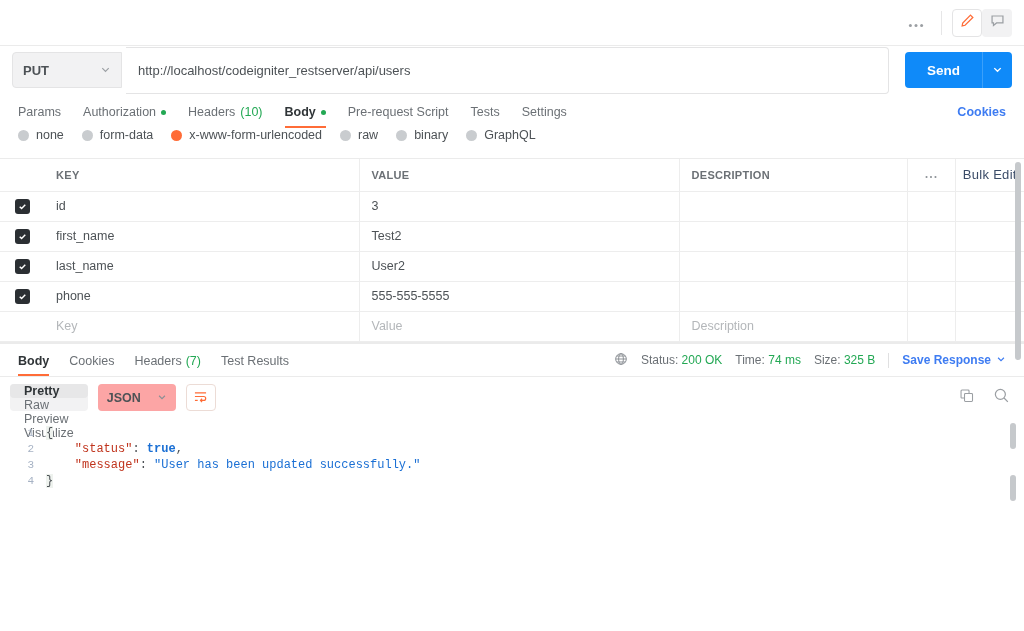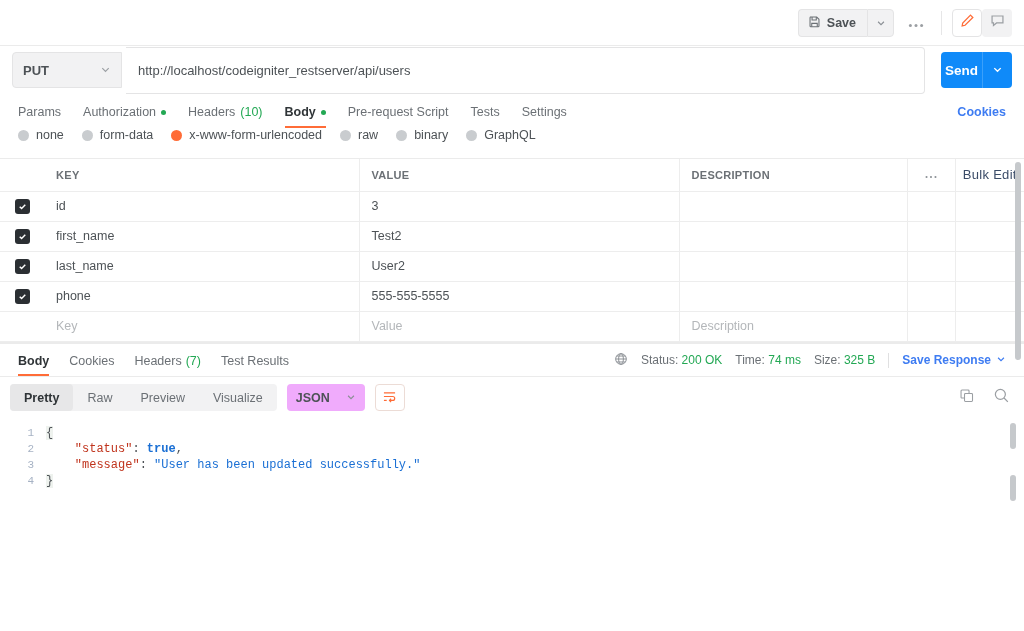--- a/index.html
+++ b/index.html
@@ -76,21 +76,21 @@
     border: 1px solid #e4e4e5; border-left: none;
     border-radius: 0 4px 4px 0;
     padding: 0 12px;
     font-size: 13px; color: #4d5256;
     font-family: "Liberation Sans", sans-serif;
     background: #fff;
     outline: none;
   }
   .send-group { display: flex; margin-left: 12px; }
   .send-btn {
-    height: 36px; padding: 0 4px;
+    height: 36px; padding: 0 22px;
     background: #0f8af9; color: #fff;
     border: none; border-radius: 4px 0 0 4px;
     font-size: 13.5px; font-weight: bold;
     font-family: "Liberation Sans", sans-serif;
     cursor: pointer;
   }
   .send-caret {
     height: 36px; width: 30px;
     background: #0f8af9;
     border-left: 1px solid #3ba0fa;
@@ -189,31 +189,31 @@
   .meta-item { color: #6b7075; }
   .meta-item b { color: #23a854; font-weight: normal; }
   .meta-div { width: 1px; height: 15px; background: #e0e0e1; }
   .save-resp { color: #3e7cf2; font-weight: bold; font-size: 12px; display: flex; align-items: center; gap: 5px; cursor: pointer; }
 
   
   .resp-toolbar {
     height: 42px; display: flex; align-items: center;
     padding: 0 14px 0 10px;
   }
-  .seg { display: flex; background: #f2f2f3; border-radius: 4px; height: 27px; }
+  .seg { display: flex; background: #f2f2f3; border-radius: 4px; height: 27px; flex-direction: column; }
   .seg-item {
     padding: 0 14px; height: 27px;
     display: flex; align-items: center;
     font-size: 12.5px; color: #6b7075; cursor: pointer;
     border-radius: 4px;
   }
   .seg-item.active { background: #e7e7e8; color: #2f3437; font-weight: bold; }
   .fmt-select {
     margin-left: 10px; height: 27px;
-    background: #f0abfc; border-radius: 4px;
+    background: #fca5a5; border-radius: 4px;
     display: flex; align-items: center; gap: 16px;
     padding: 0 9px; font-size: 12.5px; color: #4d5256;
     font-weight: bold; cursor: pointer;
   }
   .wrap-btn {
     margin-left: 10px; width: 30px; height: 27px;
     border: 1px solid #ecdcd6; border-radius: 4px;
     display: flex; align-items: center; justify-content: center;
     cursor: pointer;
   }
@@ -244,39 +244,20 @@
     position: absolute; right: 8px; top: 56px;
     width: 6px; height: 26px; background: #c6c9cc; border-radius: 3px;
   }
 </style>
 </head>
 <body>
 
 <div class="header">
 
   <div class="header-right">
-    <div class="save-group">
-      <div class="save-btn">
-        <span>
-          <svg width="13" height="13" viewBox="0 0 16 16" fill="none" stroke="#6b7075" stroke-width="1.3">
-            <path d="M2.5 2.5h8.2L13.5 5.3v8.2a1 1 0 01-1 1h-9a1 1 0 01-1-1v-10a1 1 0 011-1z"></path>
-            <path d="M5 2.5v3.6h5.2V2.5"></path>
-              <path d="M4.6 14.5v-4.2h6.8v4.2"></path>
-          </svg>
-        </span>
-        <span>Save</span>
-      </div>
-      <div class="save-caret">
-        <span>
-          <svg width="10" height="10" viewBox="0 0 12 12" fill="none" stroke="#8a8f94" stroke-width="1.3">
-              <path d="M2.5 4.5L6 8l3.5-3.5"></path>
-            </svg>
-        </span>
-      </div>
-    </div>
 
     <div class="hdr-dots">
       <span>
         <svg width="16" height="5" viewBox="0 0 16 5" fill="#9b9fa3">
           <circle cx="2.4" cy="2.5" r="1.5"></circle>
             <circle cx="8" cy="2.5" r="1.5"></circle>
             <circle cx="13.6" cy="2.5" r="1.5"></circle>
         </svg>
       </span>
     </div>

